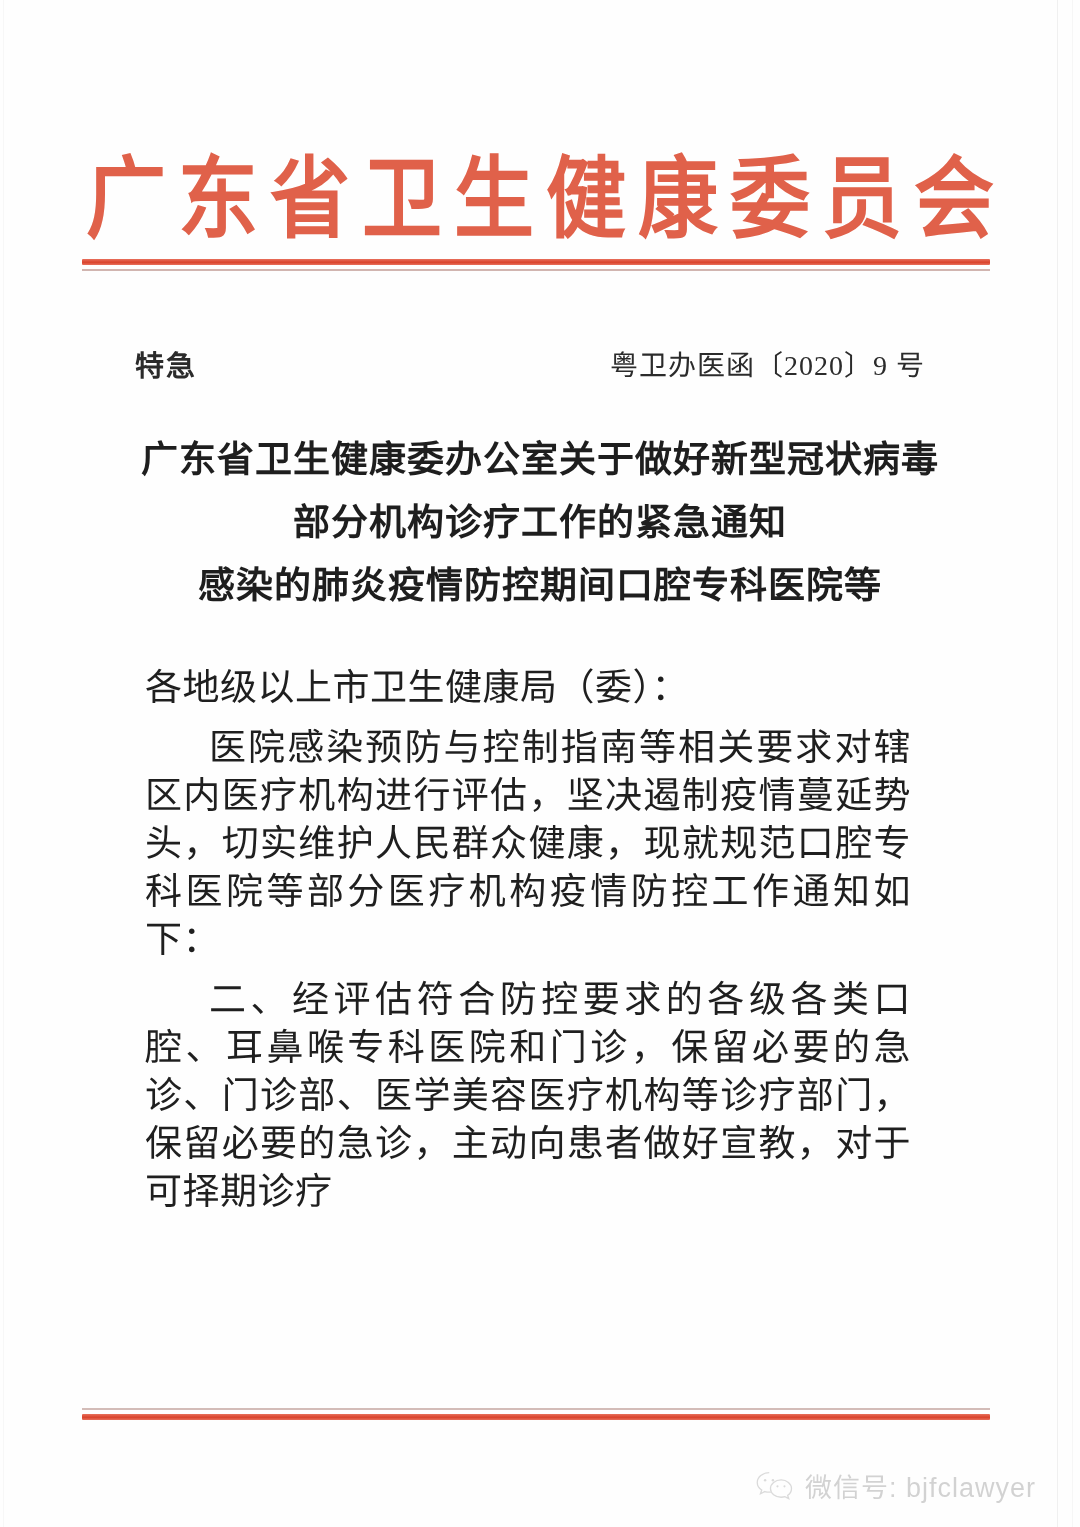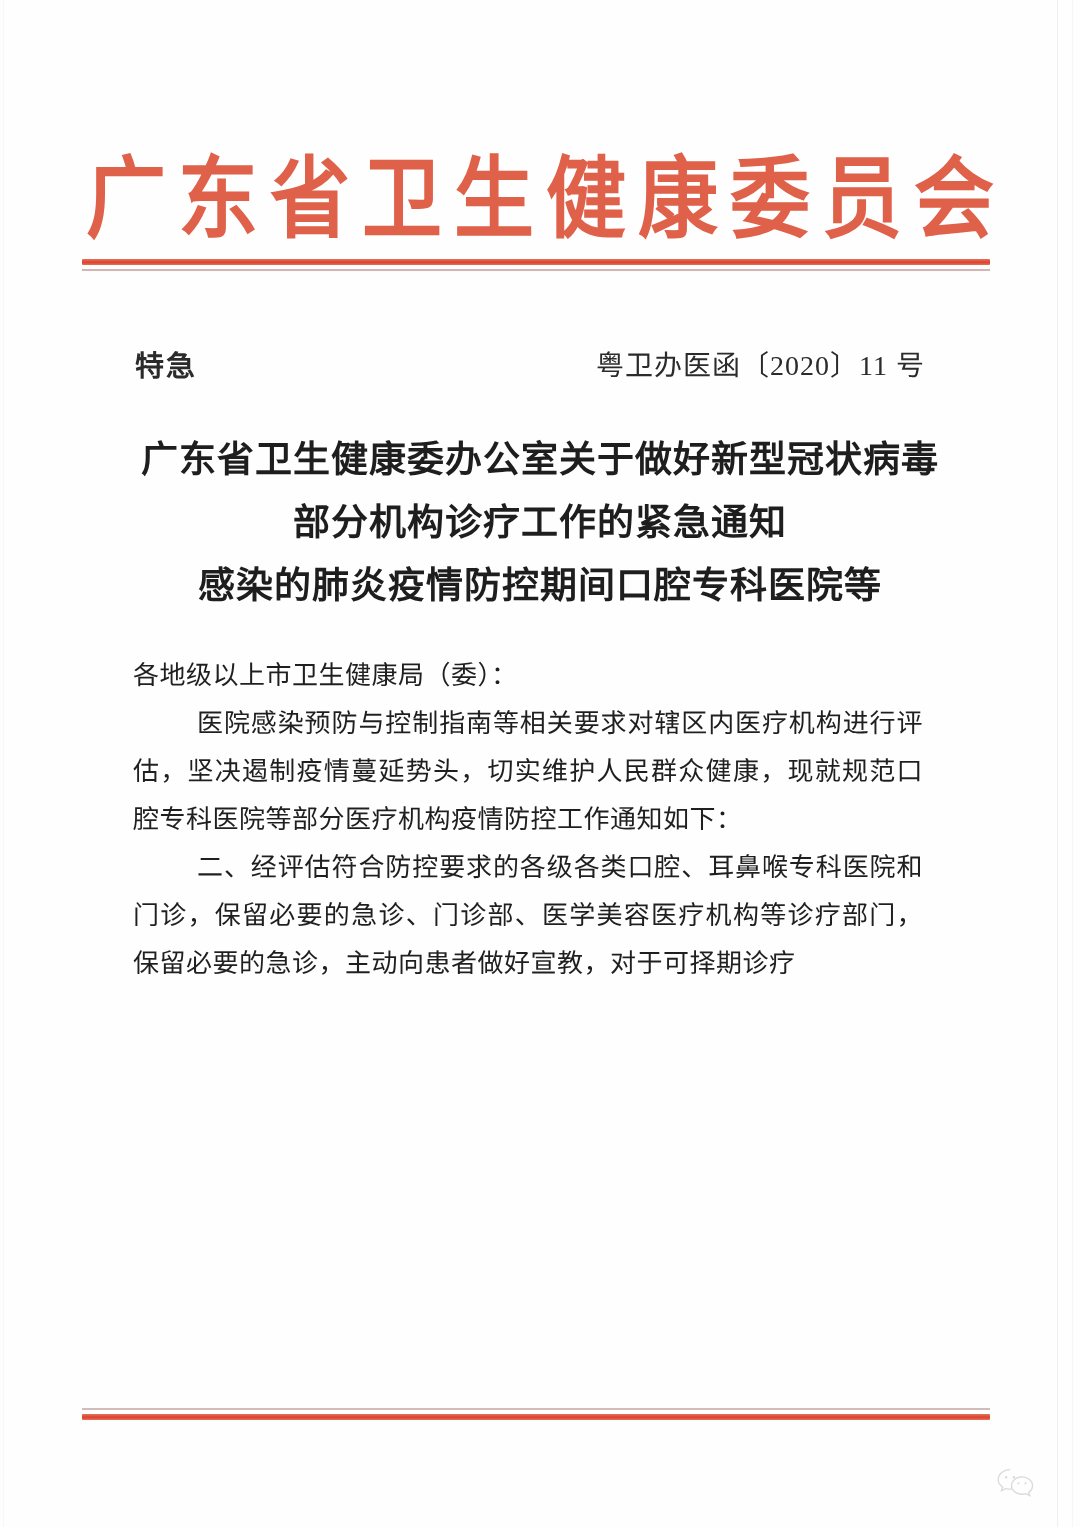--- a/index.html
+++ b/index.html
@@ -119,27 +119,27 @@
 
   
   .body-block {
     position: absolute;
     left: 133px;
     width: 790px;
     top: 652px;
   }
   .para {
     font-family: "Liberation Serif", "DejaVu Serif", serif;
-    font-size: 26px;
+    font-size: 37px;
     line-height: 48px;
     color: #1f1f1f;
     letter-spacing: 0.5px;
     text-align: justify;
     text-align-last: left;
-    margin: 0;
+    margin: 12px;
   }
   .para.indent { text-indent: 64px; }
   .para.salutation { text-indent: 0; }
 
   
   .rule-group-bottom {
     position: absolute;
     left: 82px;
     right: 90px;
     top: 1408px;
@@ -186,21 +186,21 @@
     <div class="masthead-title">广东省卫生健康委员会</div>
   </div>
 
   <div class="rule-group-top">
     <div class="rule-thick"></div>
     <div class="rule-thin"></div>
   </div>
 
   <div class="meta-row">
     <div class="urgency">特急</div>
-    <div class="doc-number">粤卫办医函〔2020〕11 号</div>
+    <div class="doc-number">粤卫办医函〔2020〕9 号</div>
   </div>
 
   <div class="doc-title">
     <div class="tline">广东省卫生健康委办公室关于做好新型冠状病毒</div>
     <div class="tline">部分机构诊疗工作的紧急通知</div>
     <div class="tline">感染的肺炎疫情防控期间口腔专科医院等</div>
   </div>
 
   <div class="body-block">
     <p class="para salutation">各地级以上市卫生健康局（委）：</p>
@@ -221,15 +221,16 @@
           <path d="M31.5 13.2c-7.2 0-13 4.7-13 10.5 0 5.8 5.8 10.5 13 10.5 1.6 0 3.1-.2 4.5-.6l4.7 2.4-1.3-4c2.8-1.9 4.6-4.8 4.6-8.3 0-5.8-5.8-10.5-12.5-10.5z"></path>
         </g>
         <g fill="#8a8a8a">
           <circle cx="12" cy="13.5" r="1.5"></circle>
           <circle cx="21.5" cy="13.5" r="1.5"></circle>
           <circle cx="27" cy="21" r="1.3"></circle>
           <circle cx="35.5" cy="21" r="1.3"></circle>
         </g>
       </svg>
     </span>
+    <span class="watermark-text">微信号: bjfclawyer</span>
   </div>
 
 </div>
 
 </body></html>

